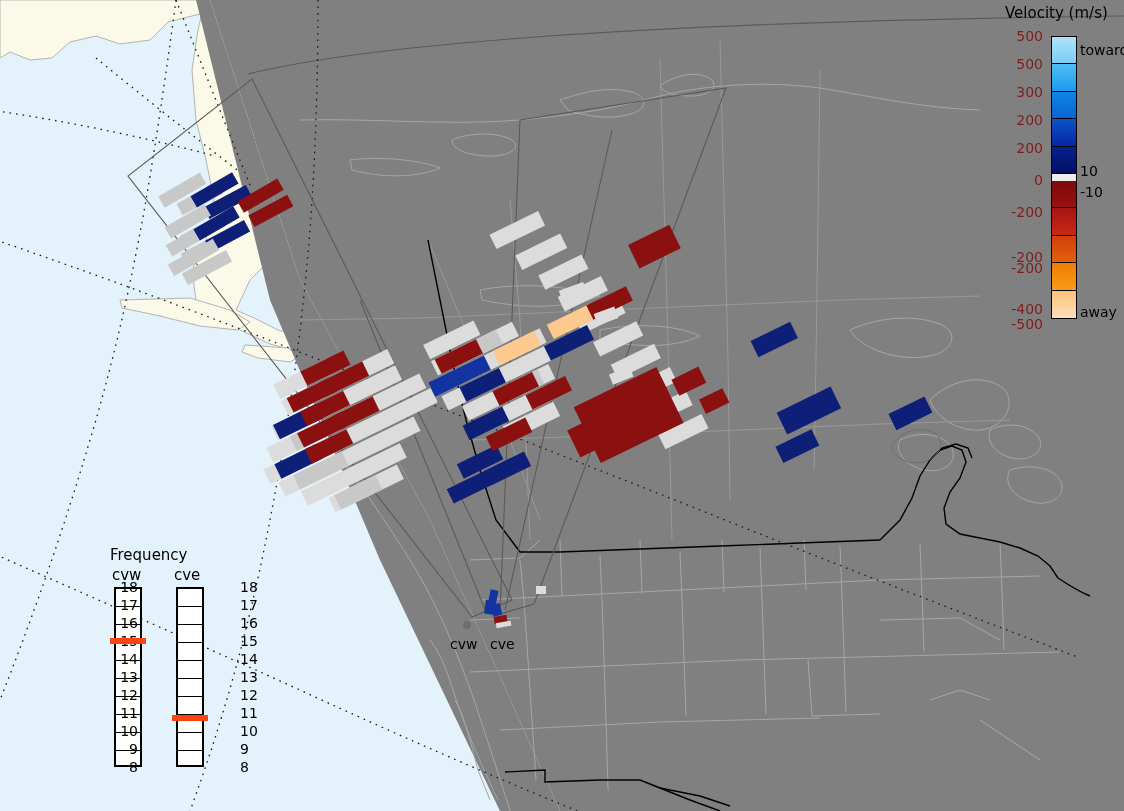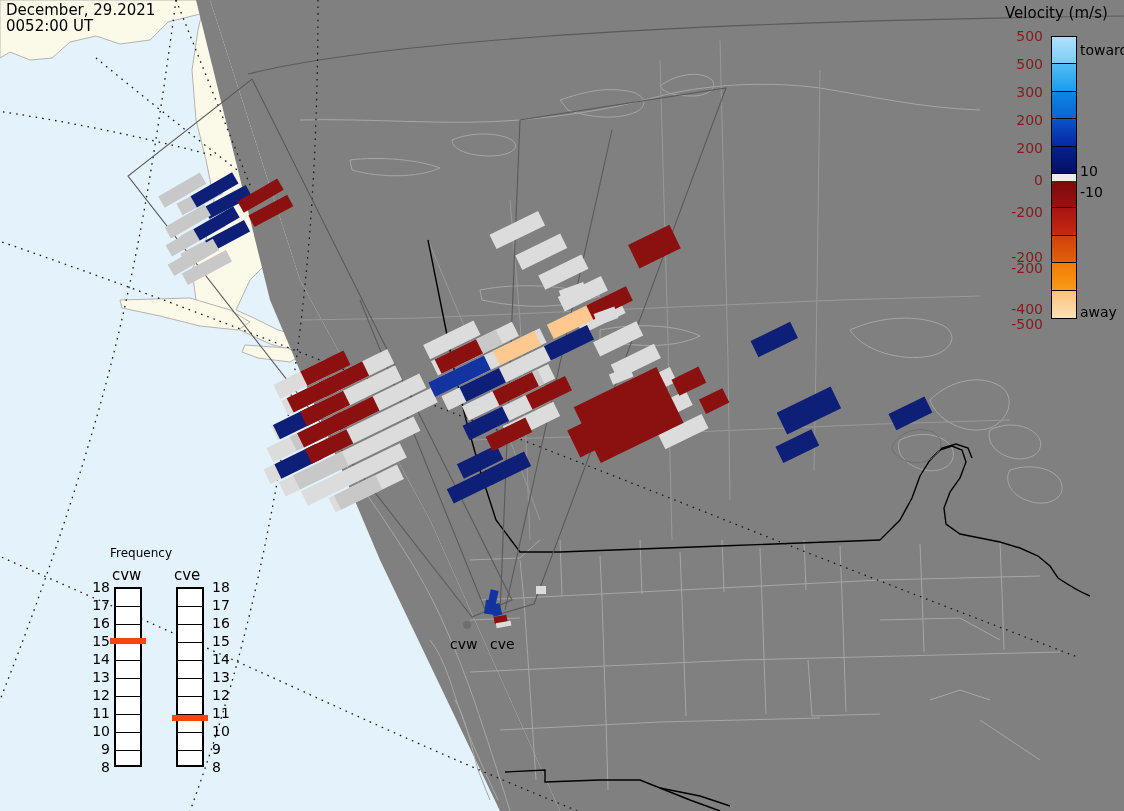--- a/index.html
+++ b/index.html
@@ -13,27 +13,27 @@
   #cb-bar{position:absolute;left:66px;top:36px;width:26px;height:283px;border:1px solid #000;box-sizing:border-box;}
   .cb-seg{width:100%;box-sizing:border-box;border-bottom:1px solid #000;}
   .cb-seg:last-child{border-bottom:none;}
   .cb-zero{width:100%;background:#ececec;}
   #cb-ticks{position:absolute;left:0;top:28px;width:62px;height:300px;}
   .cb-tick{position:absolute;right:4px;font-size:14px;color:#7f1d1d;white-space:nowrap;transform:translateY(-50%);}
   #cb-side{position:absolute;left:95px;top:28px;width:44px;height:300px;}
   .cb-side-lab{position:absolute;left:0;font-size:14px;color:#000;white-space:nowrap;transform:translateY(-50%);}
   
   #freq{position:absolute;left:88px;top:546px;width:150px;height:250px;}
-  #freq-title{position:absolute;left:22px;top:0px;font-size:12px;color:#000;white-space:nowrap;}
+  #freq-title{position:absolute;left:22px;top:0px;font-size:15px;color:#000;white-space:nowrap;}
   .fcol{position:absolute;top:20px;}
   .fcol-name{position:absolute;top:0;font-size:15px;color:#000;white-space:nowrap;}
   .fbar{position:absolute;top:21px;width:28px;height:180px;border:2px solid #000;box-sizing:border-box;background:#fff;}
   .fseg{box-sizing:border-box;border-bottom:1px solid #000;width:100%;}
   .fseg:last-child{border-bottom:none;}
-  .ftick{position:absolute;font-size:14px;color:#000;white-space:nowrap;transform:translateY(-50%);}
+  .ftick{position:absolute;font-size:14px;color:#000;white-space:nowrap;transform:translateY(-50%);margin-left:28px;}
   .fmark{position:absolute;height:6px;}
   
   .site-lab{position:absolute;font-size:14px;color:#000;white-space:nowrap;}
 </style>
 </head>
 <body>
 
 <div id="root">
 
   <svg id="mapsvg" viewBox="0 0 1124 811">
@@ -253,22 +253,20 @@
           <rect x="176" y="190" width="46" height="13" fill="#c8c8c8"></rect>
           <rect x="168" y="206" width="48" height="13" fill="#c8c8c8"></rect>
           <rect x="200" y="206" width="46" height="13" fill="#0d1f77"></rect>
           <rect x="252" y="204" width="46" height="13" fill="#8b1010"></rect>
           <rect x="160" y="224" width="52" height="13" fill="#c8c8c8"></rect>
         </g>
       </g>
     </g>
   </svg>
 
-  <div class="ts"><span>December, 29.2021</span>
-<span>0052:00 UT</span></div>
 
   <div id="cb-wrap">
     <div id="cb-title">Velocity (m/s)</div>
     <div id="cb-ticks">
         <div class="cb-tick" style="top: 8px;">500</div>
         <div class="cb-tick" style="top: 36.1px;">500</div>
         <div class="cb-tick" style="top: 64.2px;">300</div>
         <div class="cb-tick" style="top: 92.3px;">200</div>
         <div class="cb-tick" style="top: 120.4px;">200</div>
         <div class="cb-tick" style="top: 152px;">0</div>

